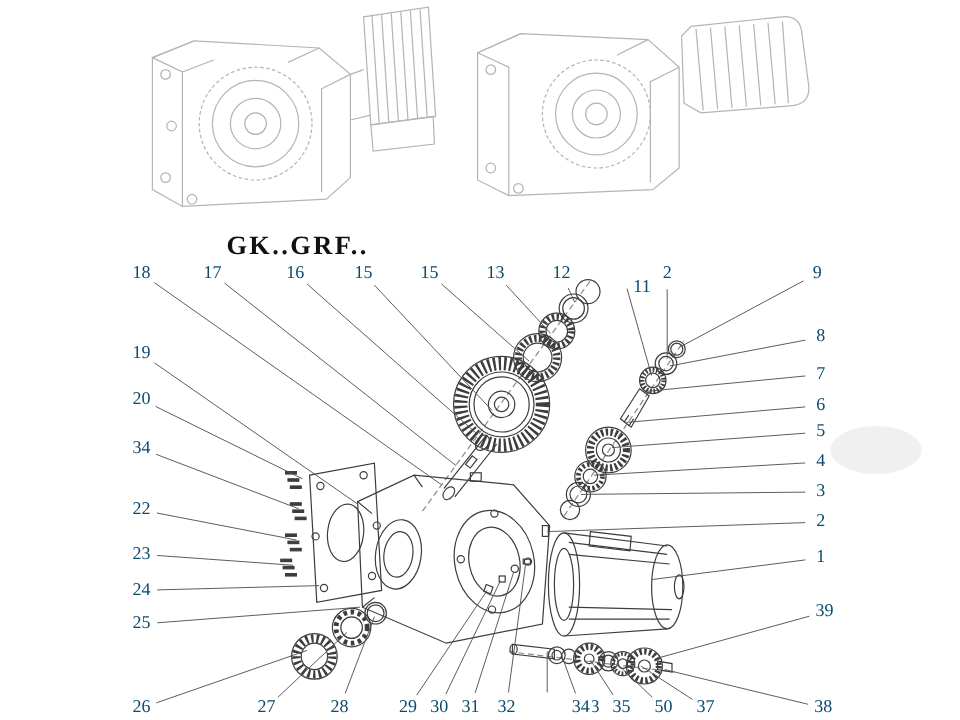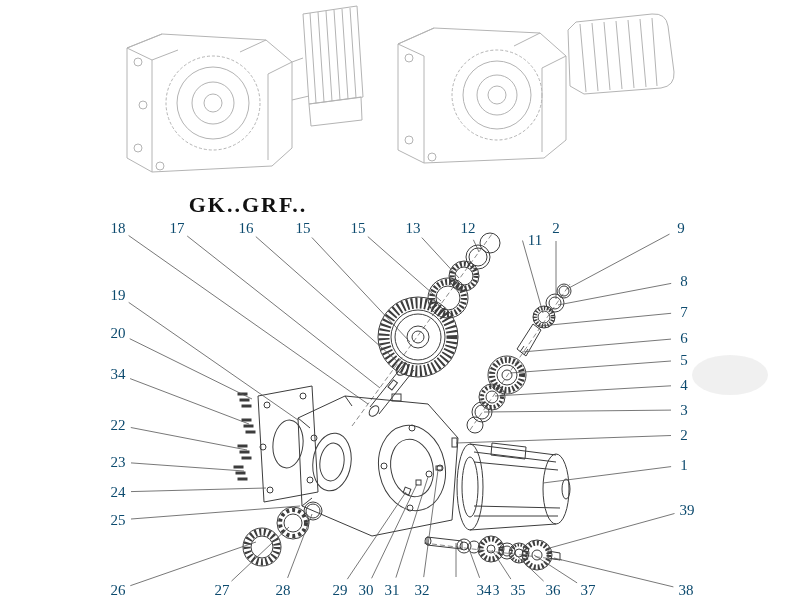--- a/index.html
+++ b/index.html
@@ -276,16 +276,16 @@
       <span class="callout" style="left: 118px; top: 590px;">26</span>
       <span class="callout" style="left: 222px; top: 590px;">27</span>
       <span class="callout" style="left: 283px; top: 590px;">28</span>
       <span class="callout" style="left: 340px; top: 590px;">29</span>
       <span class="callout" style="left: 366px; top: 590px;">30</span>
       <span class="callout" style="left: 392px; top: 590px;">31</span>
       <span class="callout" style="left: 422px; top: 590px;">32</span>
       <span class="callout" style="left: 480px; top: 590px; margin-left: 12px;">33</span>
       <span class="callout" style="left: 484px; top: 590px;">34</span>
       <span class="callout" style="left: 518px; top: 590px;">35</span>
-      <span class="callout" style="left: 553px; top: 590px;">36</span>
+      <span class="callout" style="left: 553px; top: 590px;">50</span>
       <span class="callout" style="left: 588px; top: 590px; text-align: center;">37</span>
     </div>
 </div>
 
 </body></html>

